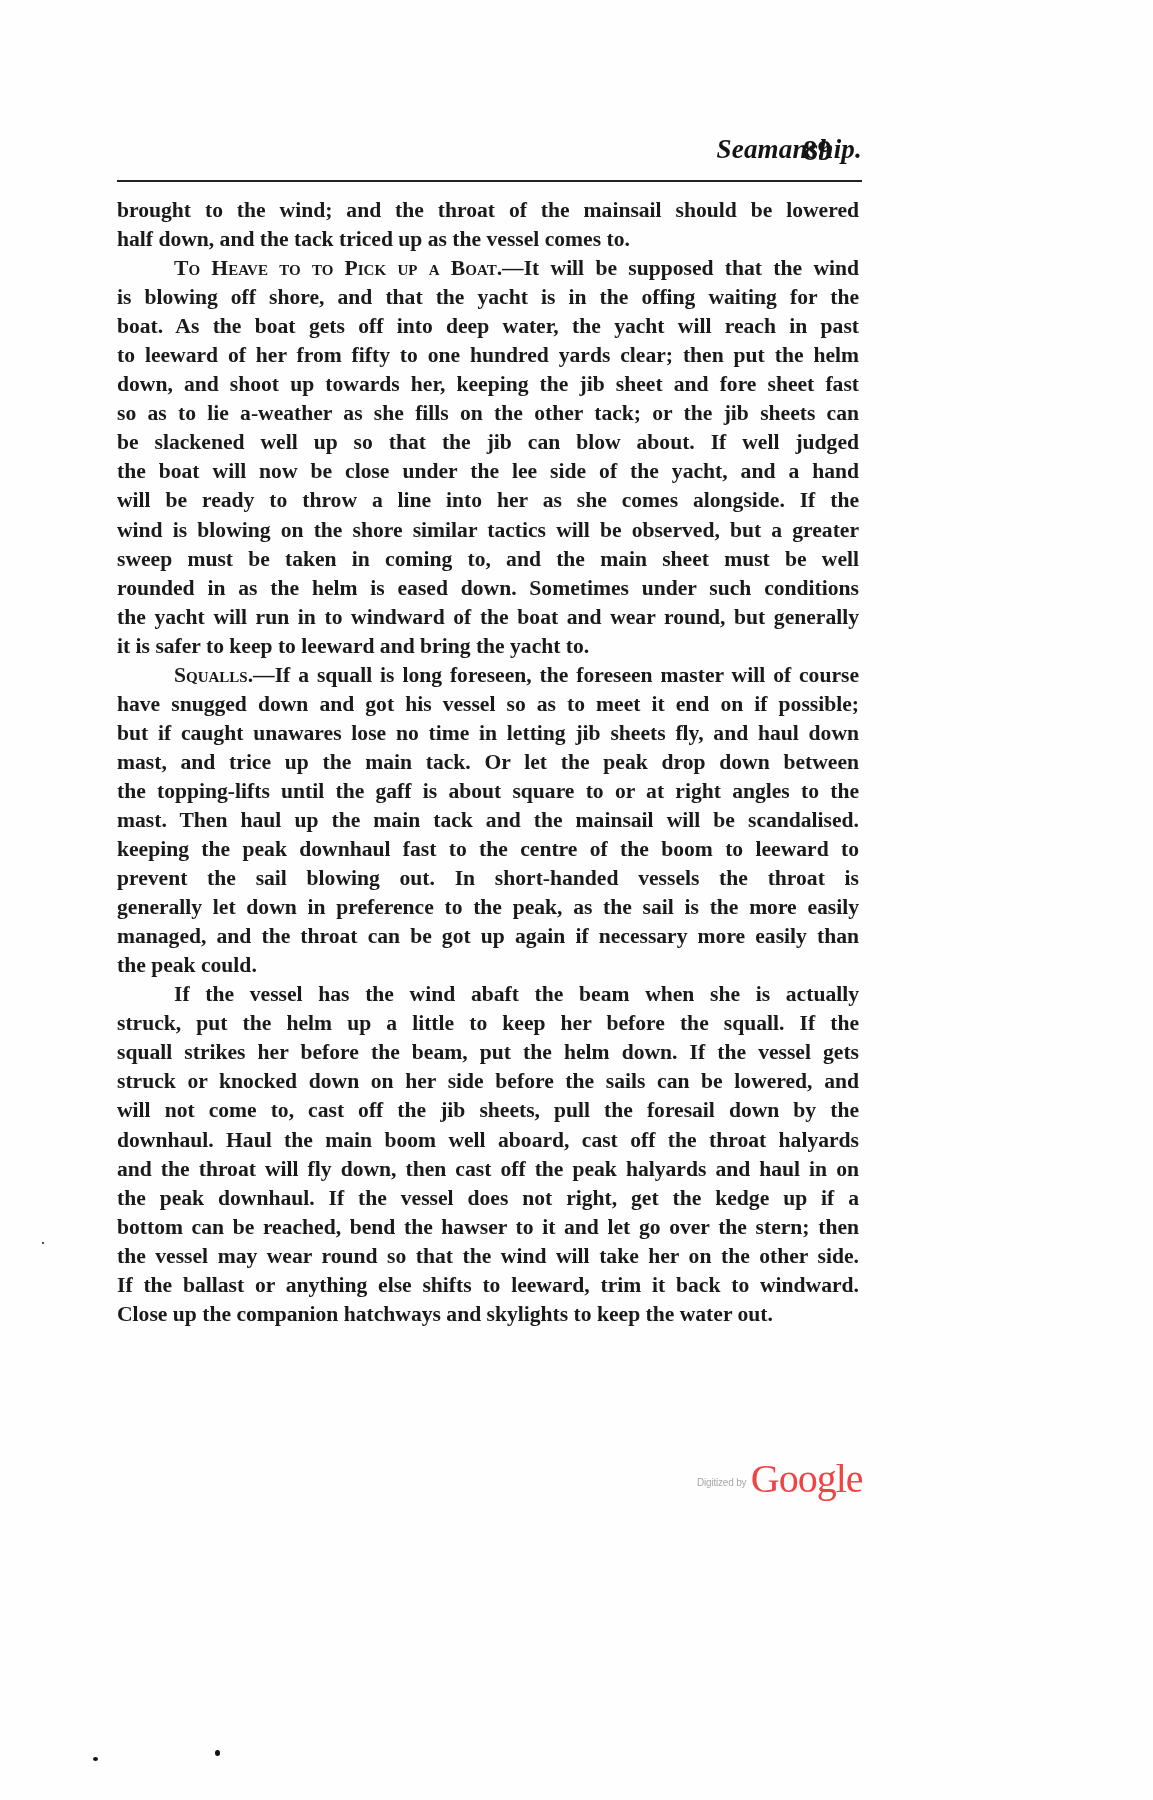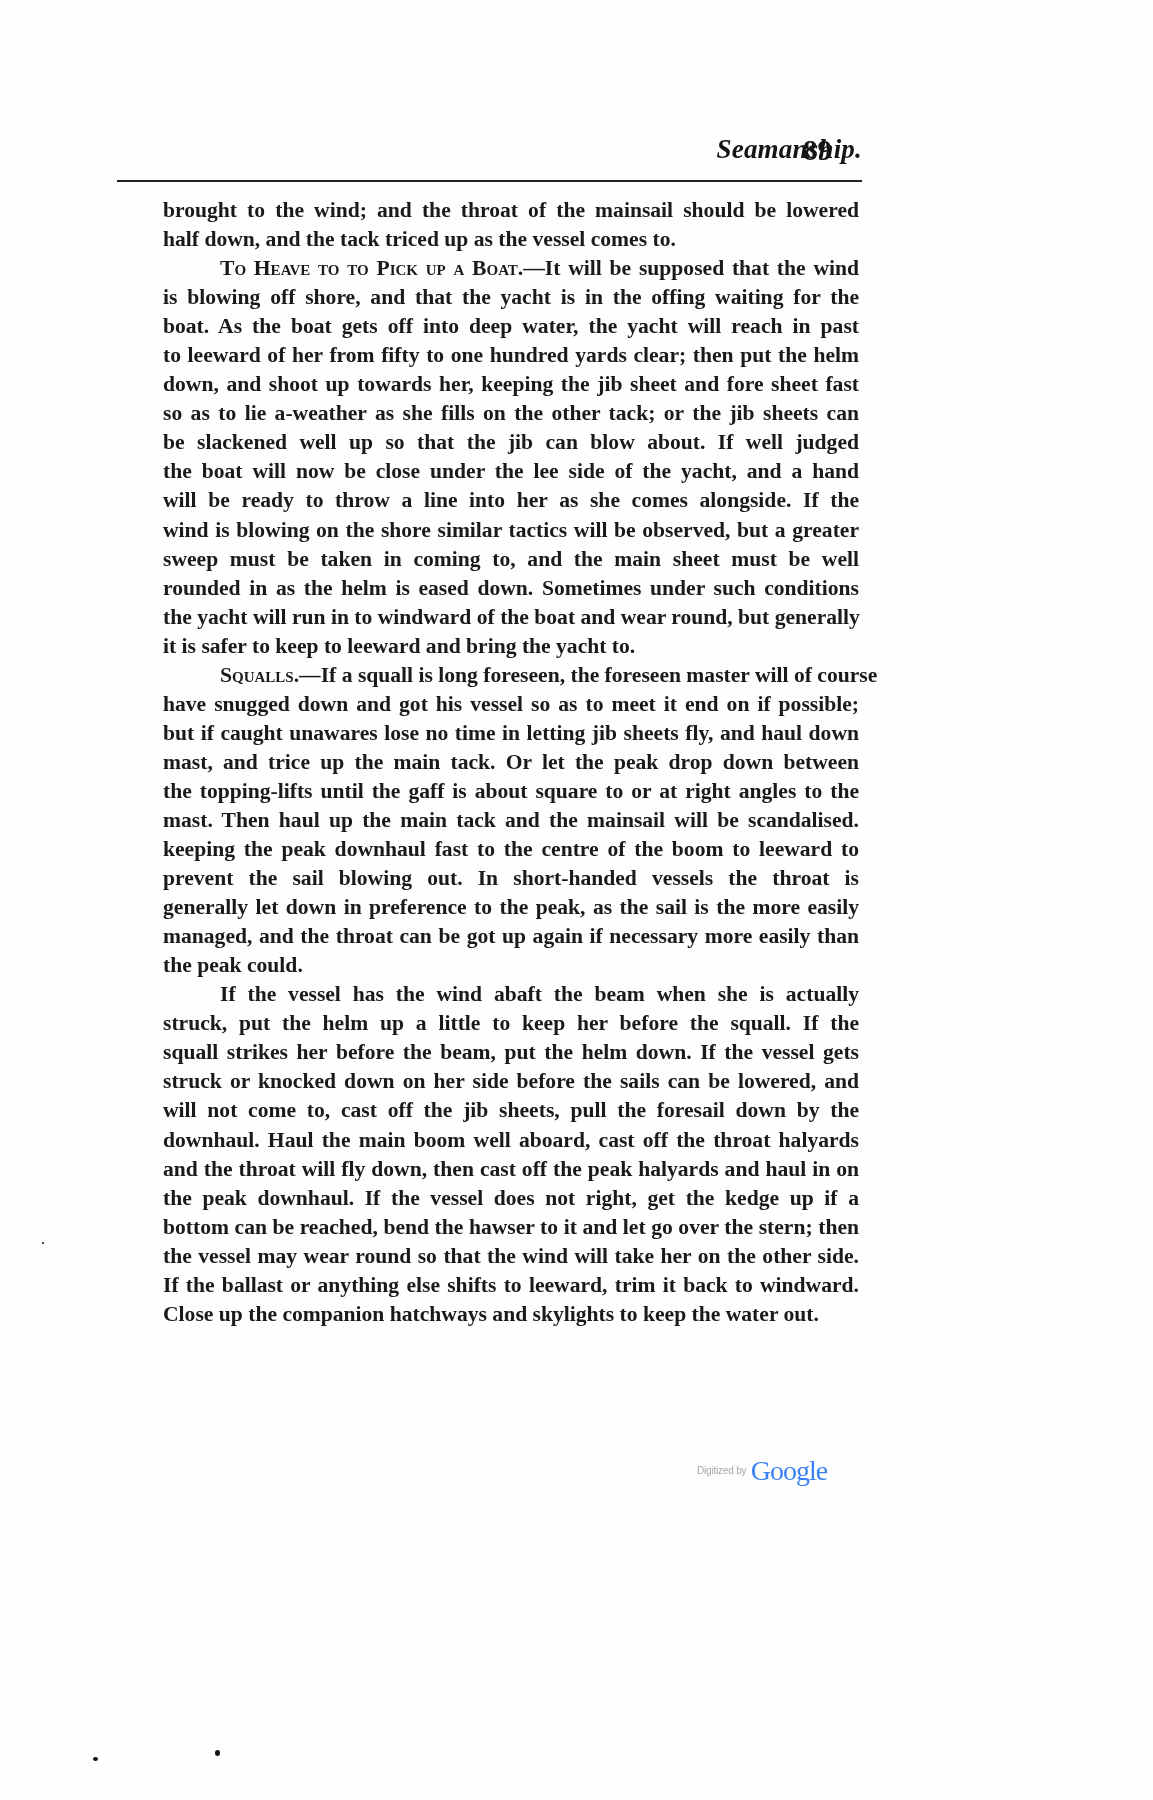--- a/index.html
+++ b/index.html
@@ -25,30 +25,30 @@
     .rule {
       position: absolute; left: 117px; top: 180px; width: 745px; height: 2px;
       background: #222;
     }
     .body-text {
       position: absolute; left: 117px; top: 196px; width: 742px;
       font-family: "Liberation Serif", serif;
       font-size: 21.6px; line-height: 29.05px; font-weight: bold;
       text-align: justify; color: #1a1a1a;
     }
-    .line { display: block; white-space: nowrap; text-align-last: justify; text-align: justify; margin-left: 46px; }
+    .line { display: block; white-space: nowrap; text-align-last: justify; text-align: justify; }
     .line.last { text-align-last: left; }
     .indent { padding-left: 57px; }
     .sc { font-variant: small-caps; }
     .footer-mark {
       position: absolute; left: 697px; top: 1455px; color: #a8a8a8;
       font-family: "Liberation Sans", sans-serif;
     }
     .footer-mark .dig { font-size: 10px; vertical-align: 6px; letter-spacing: -0.2px; }
-    .footer-mark .goog { font-family: "Liberation Serif", serif; font-size: 28px; color: #3b82f6; letter-spacing: -1px; }
+    .footer-mark .goog { font-family: "Liberation Serif", serif; font-size: 40px; color: #ef4444; letter-spacing: -1px; }
     .speck { position: absolute; background: #111; border-radius: 50%; }
   </style>
 </head>
 <body>
 
 <div class="page">
 
   <div class="header">
     <div class="running-title">Seamanship.</div>
     <div class="page-number">89</div>

